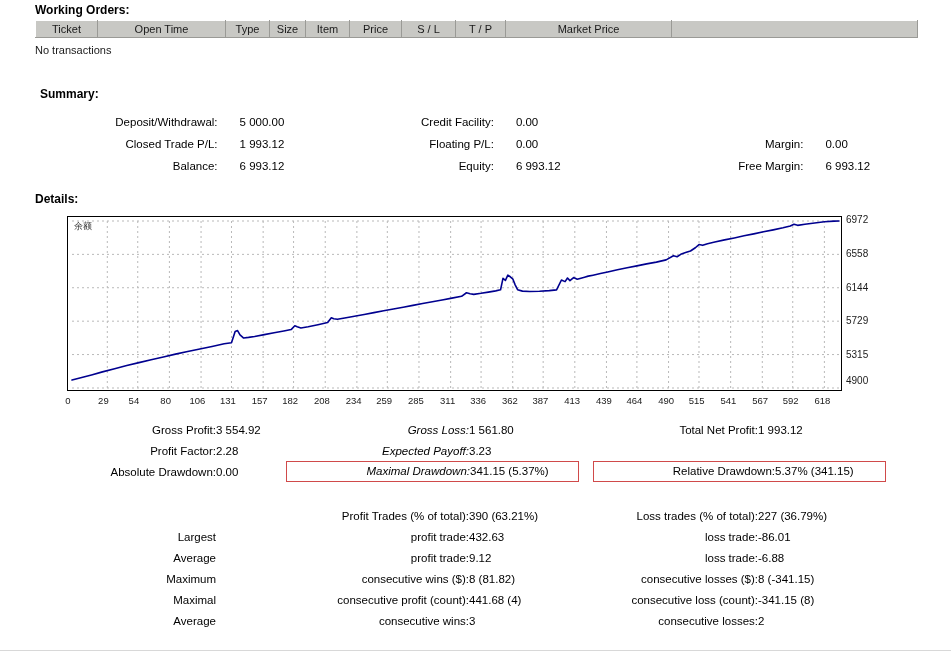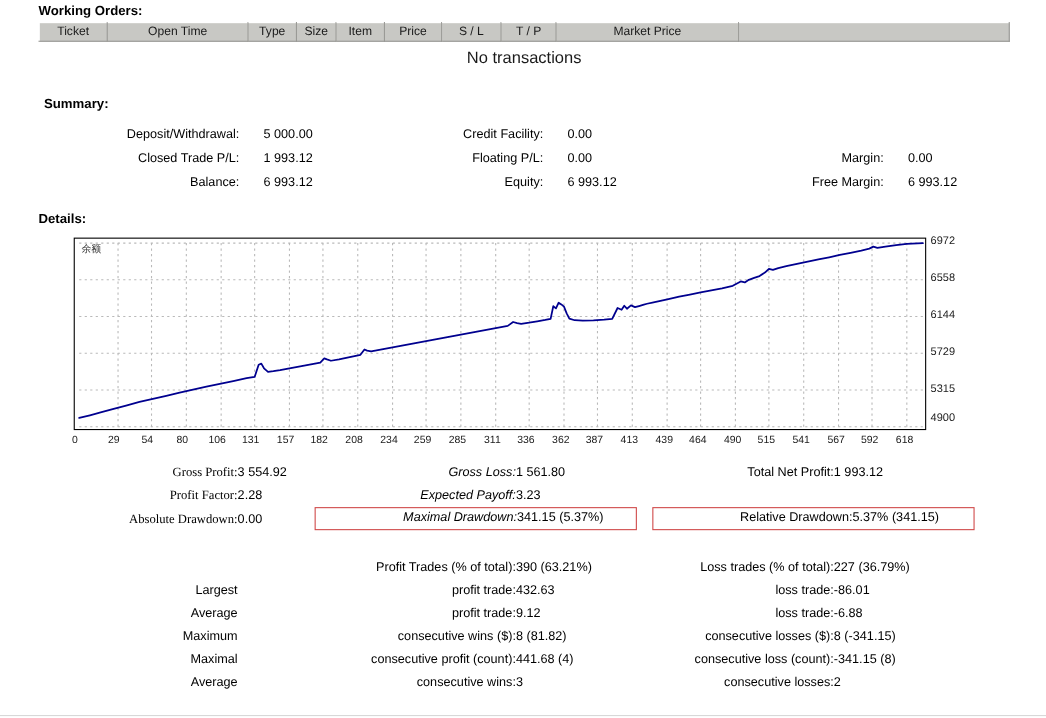--- a/index.html
+++ b/index.html
@@ -38,22 +38,22 @@
     color: #1a1a1a;
     height: 17px;
     padding: 0 4px;
     text-align: center;
     white-space: nowrap;
   }
   .no-trans {
     position:absolute;
     left: 35px; top: 44px;
     width: 883px;
-    text-align: center;
-    font-size: 15px;
+    text-align: left;
+    font-size: 11px;
     color: #1a1a1a;
   }
 
   
   #summary-title { position:absolute; left:40px; top:87px; }
   .grid-summary {
     position: absolute;
     left: 35px; top: 106px;
     width: 888px;
     font-size: 11.5px;
@@ -107,21 +107,21 @@
   }
 
   
   .grid-stats {
     position:absolute;
     left: 35px; top: 419px;
     width: 910px;
     font-size: 11.5px;
   }
   .grid-stats .row { display:flex; height:21px; align-items:center; }
-  .s1l { width: 181px; font-family: Liberation Serif, serif; }
+  .s1l { width: 181px; }
   .s1v { width: 70px; }
   .s2l { width: 183px; font-style: italic; }
   .s2v { width: 108px; }
   .s3l { width: 181px; }
   .s3v { width: 110px; }
 
   .boxed {
     border: 1px solid #d04a4a;
     display: flex;
     align-items: center;

